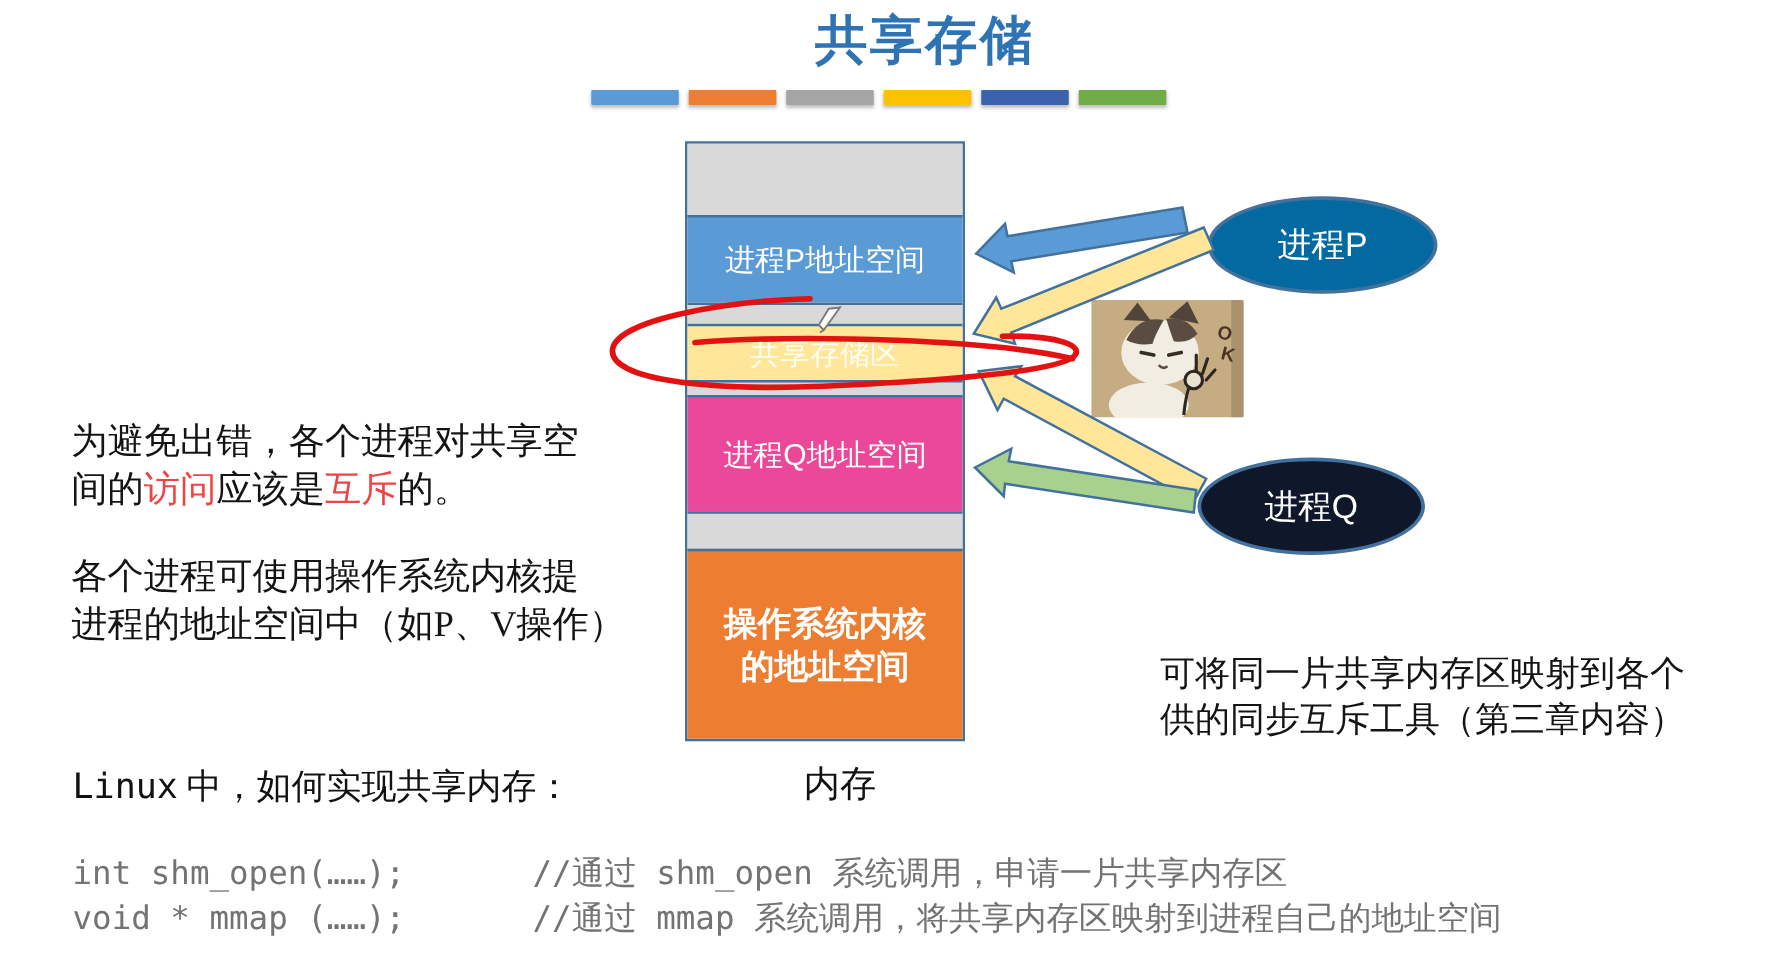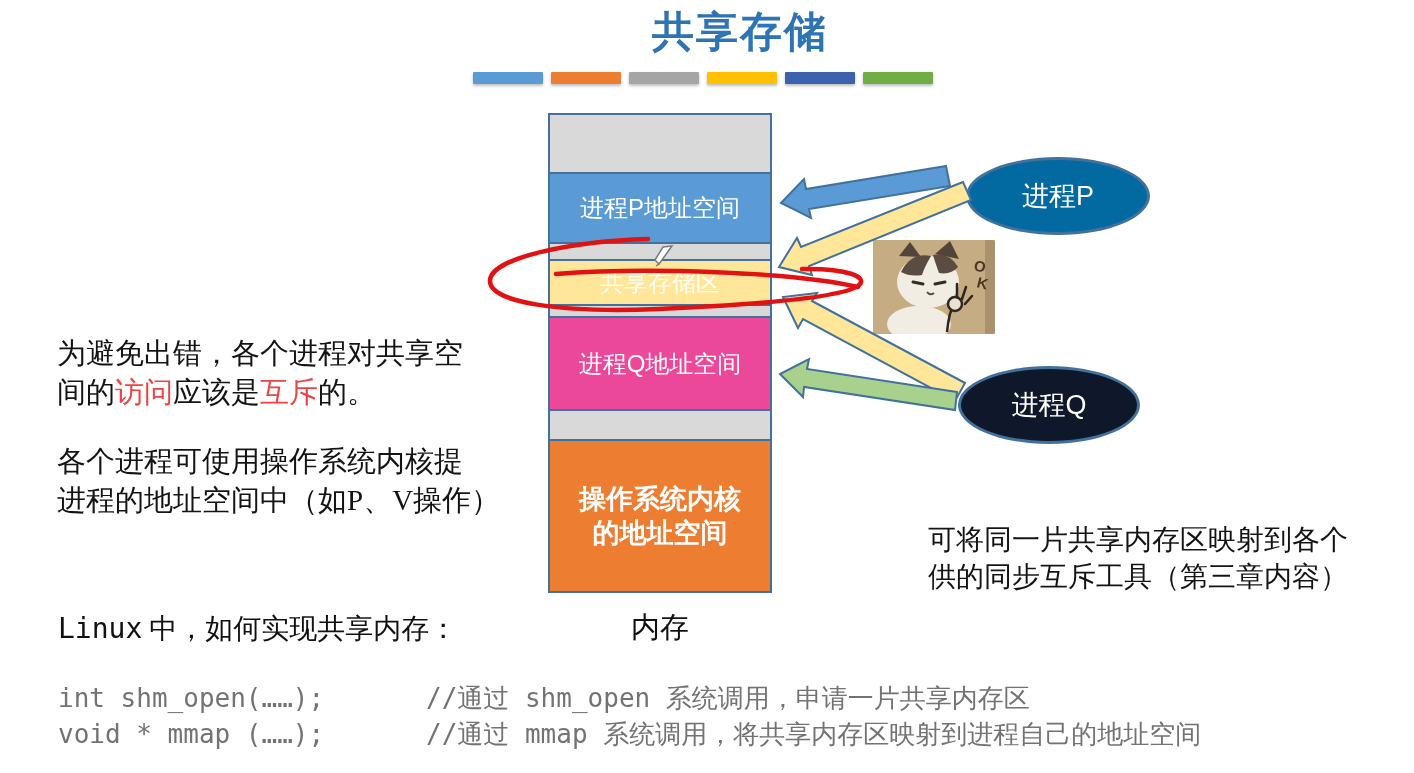--- a/index.html
+++ b/index.html
@@ -23,21 +23,21 @@
   #memory-column{
     left:548px;top:113px;width:224px;height:480px;box-sizing:border-box;
     border:2px solid #41719C;display:flex;flex-direction:column;z-index:1;
   }
   .mblock{box-sizing:border-box;display:flex;flex-direction:column;align-items:center;justify-content:center;
     color:#fff;text-align:center;border-top:2px solid #41719C;}
   .mblock:first-child{border-top:none;}
   .lbl{font-size:24px;}
   #block-kernel .lbl{font-size:27px;font-weight:bold;line-height:34px;}
   #block-shared .lbl{color:#FDFDF4;}
-  #memory-caption{left:548px;top:608px;width:224px;text-align:center;
+  #memory-caption{left:560px;top:608px;width:224px;text-align:center;
     font-family:"Liberation Serif",serif;font-size:29px;color:#111;}
 
   
   .proc-ellipse{
     box-sizing:border-box;border-radius:50%;display:flex;align-items:center;justify-content:center;
     color:#fff;font-size:27px;z-index:3;border:3px solid #41719C;
   }
   #ellipse-p{left:966px;top:157px;width:184px;height:78px;}
   #ellipse-q{left:958px;top:366px;width:182px;height:78px;}
 

